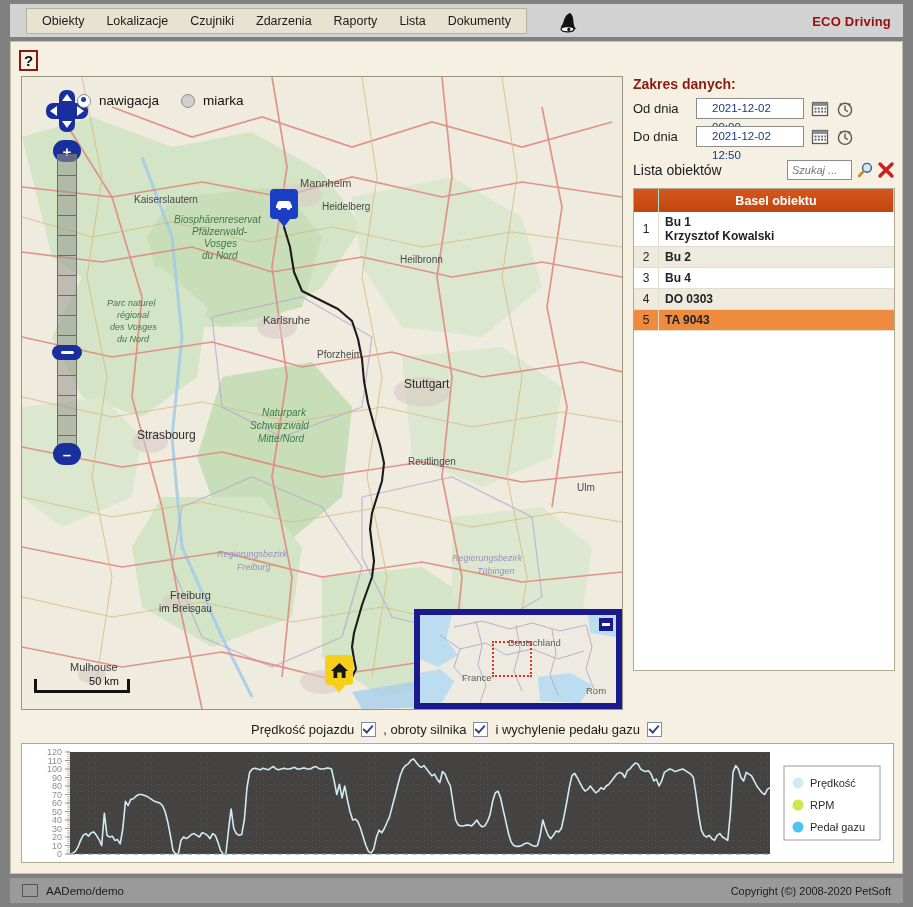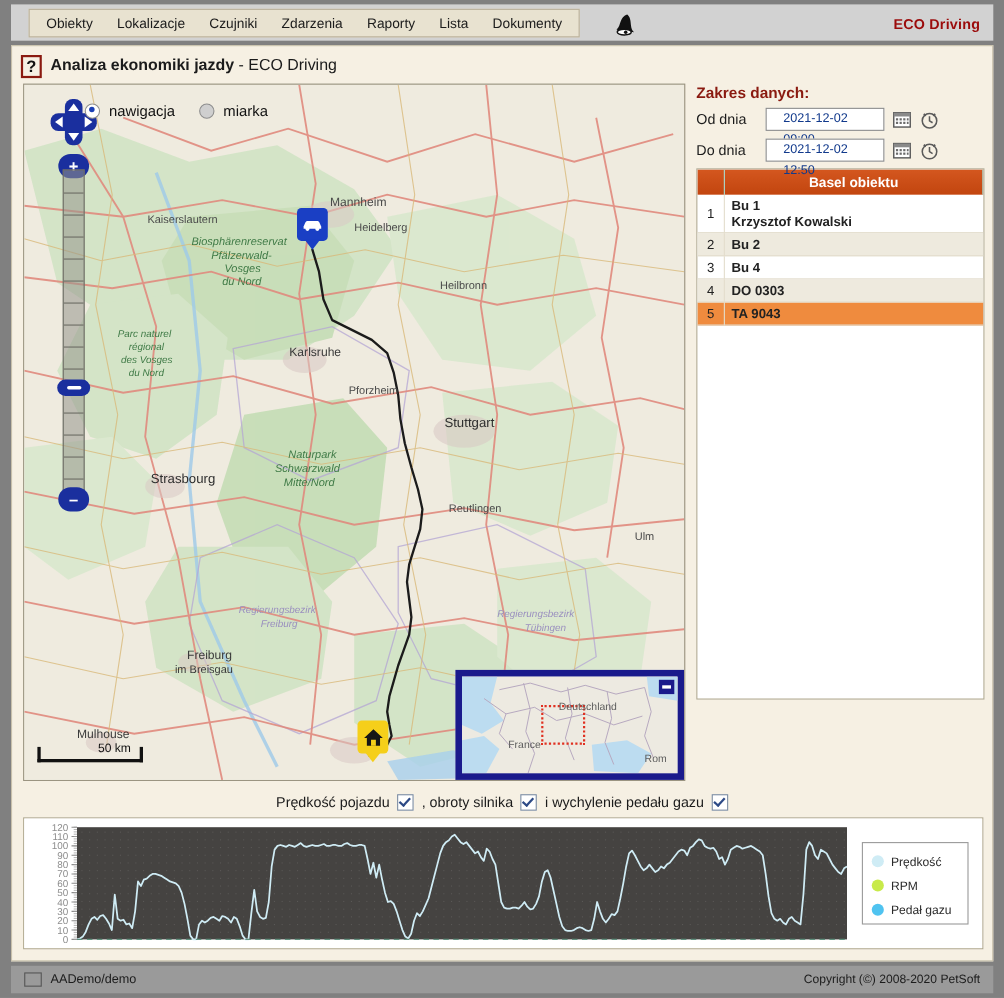--- a/index.html
+++ b/index.html
@@ -336,23 +336,20 @@
         <circle cx="12.8" cy="20.4" r="1.6" fill="#111"></circle>
       </svg>
     </div>
     <div class="brand">ECO Driving</div>
   </div>
 
   <div class="panel">
 
     <div class="page-title-row">
       <div class="help-icon">?</div>
-      <div class="page-title">
-        <span>Analiza ekonomiki jazdy</span><span class="sub"> - </span><span class="sub">ECO Driving</span>
-      </div>
     </div>
 
     <div class="map-wrap">
       <svg class="map-canvas" width="600" height="632" viewBox="0 0 600 632">
         <defs>
           <pattern id="hatch" width="6" height="6" patternUnits="userSpaceOnUse">
             <rect width="6" height="6" fill="#e9e4d6"></rect>
           </pattern>
         </defs>
 
@@ -592,20 +589,35 @@
         </span>
         <span class="ic-btn">
           <svg width="18" height="18" viewBox="0 0 18 18">
             <circle cx="9" cy="9.8" r="6.6" fill="none" stroke="#5a5a5a" stroke-width="1.4"></circle>
             <path d="M9 5.6 L9 9.8 L11.8 11.6" stroke="#5a5a5a" stroke-width="1.4" fill="none"></path>
             <path d="M3.8 3.6 L5.6 5.2 M14.2 3.6 L12.4 5.2" stroke="#5a5a5a" stroke-width="1.6"></path>
           </svg>
         </span>
       </div>
 
+      <div class="list-head-row">
+        <div class="lt">Lista obiektów</div>
+        <input class="search-inp" type="text" placeholder="Szukaj ..." style="">
+        <span class="ic-btn" style="margin-left:5px;">
+          <svg width="18" height="18" viewBox="0 0 18 18">
+            <circle cx="10" cy="6.8" r="4.4" fill="#cfe9f7" stroke="#2f5d86" stroke-width="1.4"></circle>
+            <path d="M6.6 10.2 L2.2 15" stroke="#c08a2a" stroke-width="2.6" stroke-linecap="round"></path>
+          </svg>
+        </span>
+        <span class="ic-btn" style="margin-left:2px;">
+          <svg width="18" height="18" viewBox="0 0 18 18">
+            <path d="M3 3 L15 15 M15 3 L3 15" stroke="#d21b1b" stroke-width="3.4" stroke-linecap="round"></path>
+          </svg>
+        </span>
+      </div>
 
       <div class="obj-table">
         <table>
           <thead>
             <tr>
               <th class="idx"></th>
               <th>Basel obiektu</th>
             </tr>
           </thead>
           <tbody id="obj-rows">

